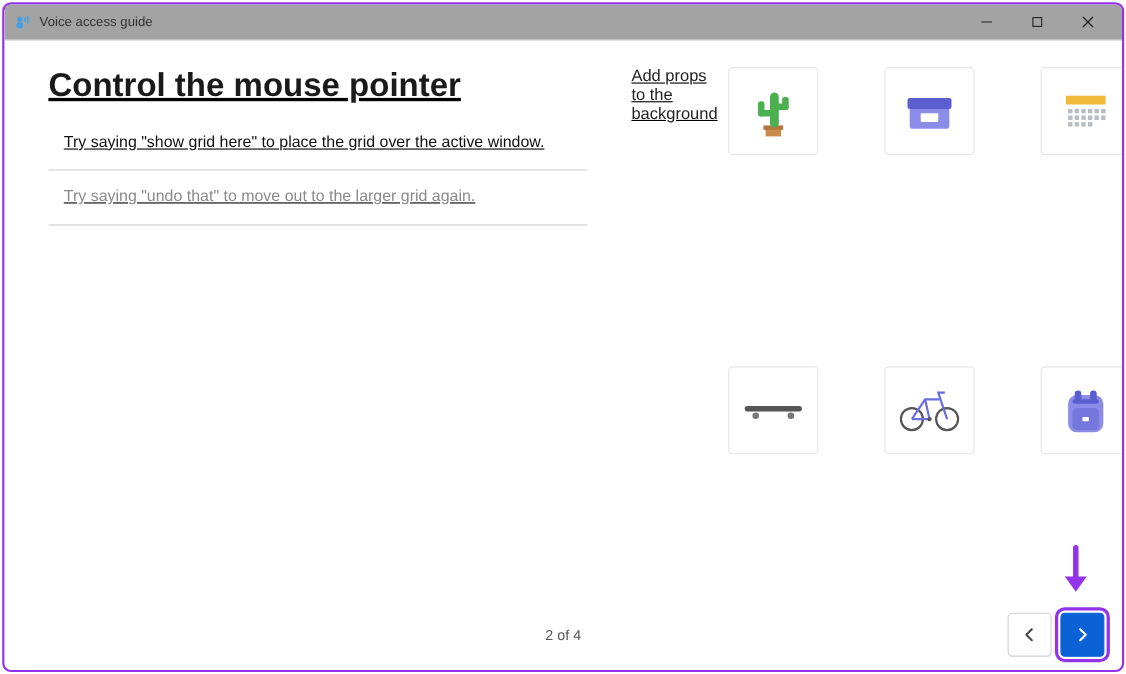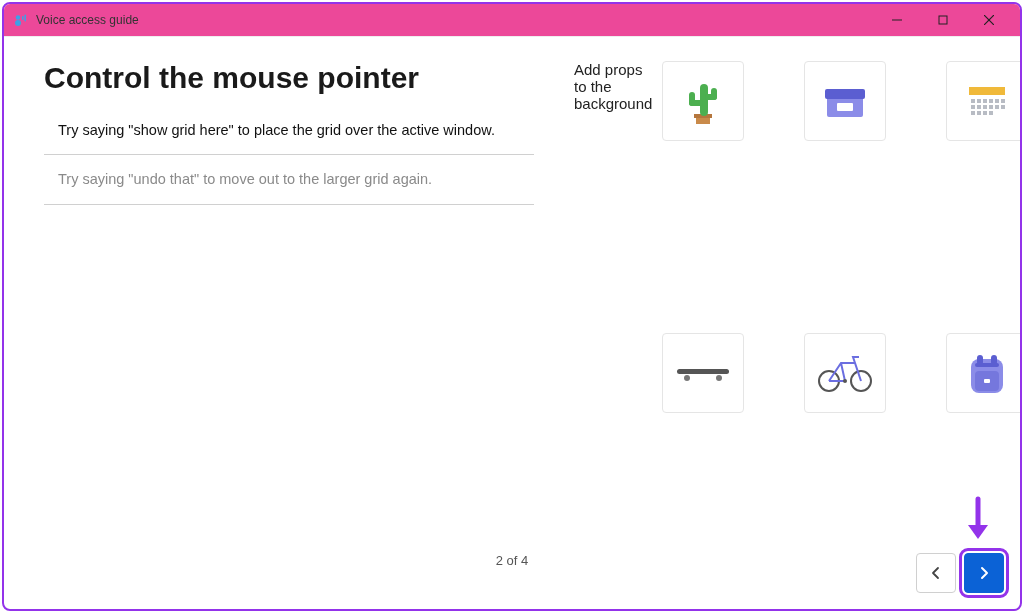--- a/index.html
+++ b/index.html
@@ -19,21 +19,21 @@
     background: #fff;
     display: flex;
     flex-direction: column;
     overflow: hidden;
   }
   .titlebar {
     height: 20px;
     display: flex;
     align-items: center;
     padding: 16px 8px;
-    background: #ec4899;
+    background: #a3a3a3;
     border-bottom: 1px solid #eee;
   }
   .titlebar .app-icon {
     width: 16px; height: 16px;
     margin-right: 8px;
     display:flex; align-items:center; justify-content:center;
   }
   .titlebar .title { font-size: 12px; color: #333; }
   .win-controls { margin-left: auto; display: flex; gap: 0; }
   .win-btn {
@@ -42,20 +42,21 @@
     color:#222;
     font-size: 13px;
   }
 
   .content {
     flex: 1;
     display: flex;
     padding: 24px 19px 8px 40px;
     gap: 40px;
     overflow:hidden;
+    text-decoration:underline;
   }
   .left {
     flex: 0 0 490px;
   }
   .right {
     flex: 1;
     display:flex;
     flex-direction:row;
   }
   h1 {
@@ -125,21 +126,21 @@
     display:flex;
     align-items:center;
     justify-content:center;
     background:#fff;
     justify-self:center;
   }
 
   .footer {
     height: 56px;
     display:flex;
-    align-items:flex-start;
+    align-items:center;
     padding: 0 16px 8px 16px;
     position: relative;
   }
   .page-indicator {
     position:absolute;
     left:50%;
     transform:translateX(-50%);
     font-size: 13px;
     color:#555;
   }

